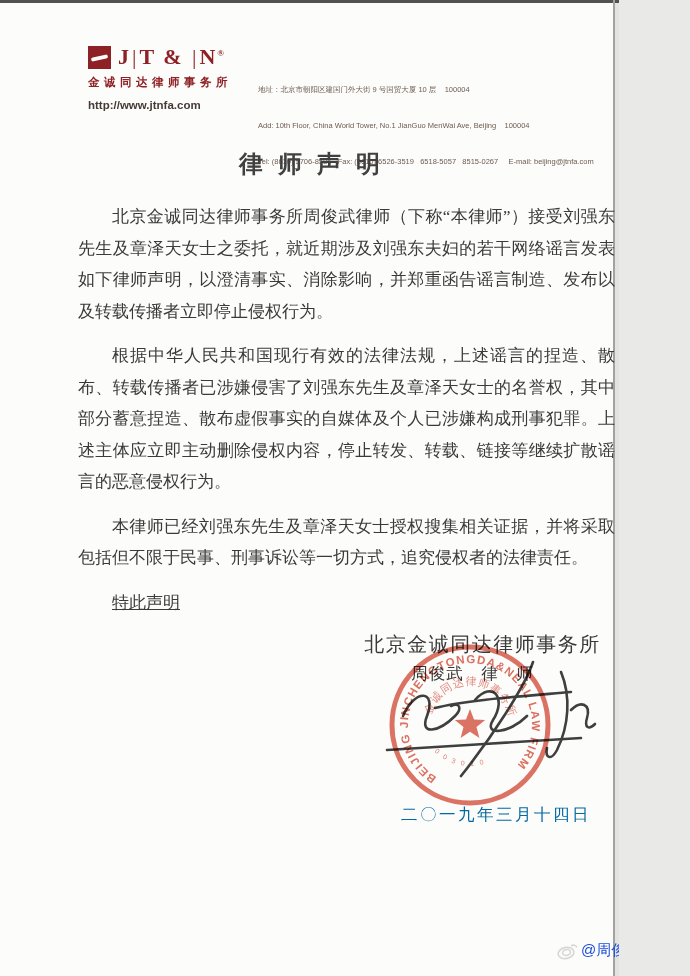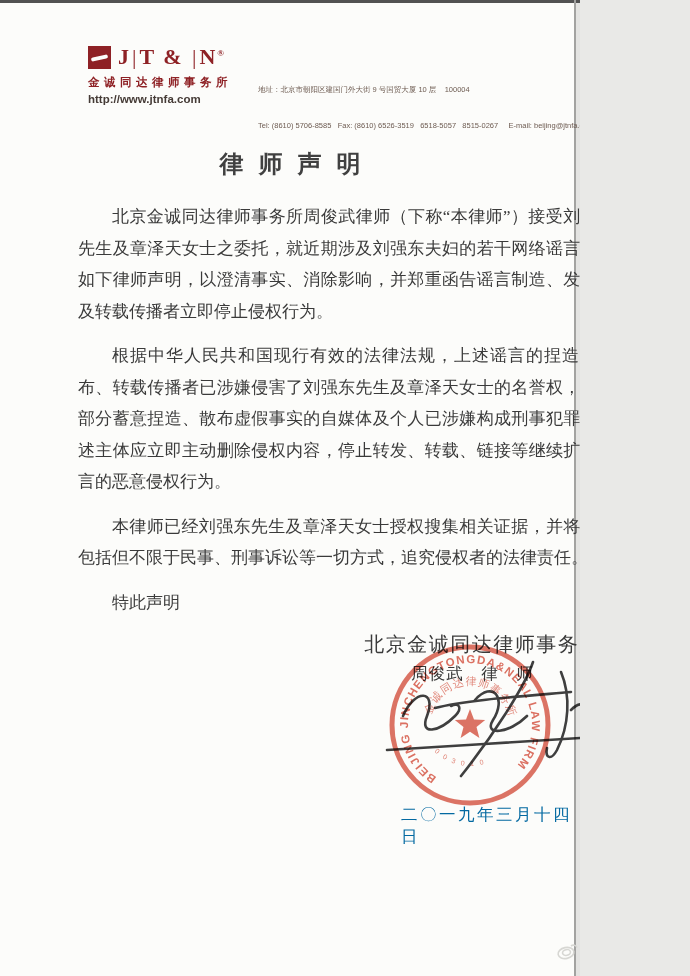--- a/index.html
+++ b/index.html
@@ -2,20 +2,21 @@
 <html><head>
 <meta charset="utf-8">
 <style>
   html,body{margin:0;padding:0;}
   body{width:690px;height:976px;background:#e9e9e7;}
   .page{
     position:relative;width:580px;height:976px;overflow:hidden;
     background:#fcfcfa;
     font-family:"Liberation Serif","DejaVu Serif",serif;
     color:#3d3d3d;
+    padding-left:39px;
   }
   .scan-top{position:absolute;top:0;left:0;width:100%;height:3px;background:#525252;}
   .scan-right{position:absolute;top:0;right:4px;width:2px;height:100%;background:#a2a2a0;}
   .scan-right-shade{position:absolute;top:0;right:0;width:4px;height:100%;background:#e3e3e1;}
 
   
   .logo{position:absolute;left:88px;top:44px;}
   .logo-row{display:flex;align-items:flex-start;}
   .logo-mark{
     width:23px;height:23px;background:#8e2125;position:relative;margin-right:7px;margin-top:2px;
@@ -24,42 +25,42 @@
     content:"";position:absolute;left:3px;top:10px;width:17px;height:4px;background:#fcfcfa;
     transform:rotate(-12deg);border-radius:2px;
   }
   .logo-letters{
     font-size:22px;color:#8e2125;font-weight:bold;letter-spacing:2px;line-height:26px;
     font-family:"Liberation Serif","DejaVu Serif",serif;
   }
   .logo-letters .bar{font-weight:normal;margin:0 1px;}
   .logo-reg{font-size:9px;vertical-align:top;position:relative;top:-4px;}
   .logo-cn{margin-top:5px;font-size:11.5px;color:#8e2125;letter-spacing:4.5px;font-weight:bold;}
-  .logo-url{margin-top:3px;font-size:11.5px;color:#453b36;font-weight:bold;
+  .logo-url{margin-top:9px;font-size:11.5px;color:#453b36;font-weight:bold;
     font-family:"Liberation Sans","DejaVu Sans",sans-serif;}
 
   .contact{
     position:absolute;left:258px;top:60px;width:392px;
     font-family:"Liberation Sans","DejaVu Sans",sans-serif;
     font-size:7.5px;line-height:12px;color:#6d5b51;white-space:pre;
   }
 
   
   .doc-title{
     position:absolute;top:148px;left:0;width:100%;text-align:center;
     font-size:24px;font-weight:bold;color:#404040;letter-spacing:15px;text-indent:15px;
   }
 
   
   .doc-body{position:absolute;top:201px;left:78px;width:537px;}
   .doc-body p{
     margin:0 0 13px 0;font-size:17px;line-height:31.5px;
     text-indent:2em;text-align:justify;color:#3a3a3a;
   }
-  .doc-body p.closing{margin-top:8px;}
+  .doc-body p.closing{margin-top:8px;text-decoration:underline;}
 
   
   .sig-firm{position:absolute;left:360px;top:631px;width:245px;text-align:center;
     font-size:20px;color:#3a3a3a;letter-spacing:1.5px;}
   .sig-lawyer{position:absolute;left:360px;top:663px;width:225px;text-align:center;
     font-size:16.5px;color:#3a3a3a;letter-spacing:1px;}
   .sig-date{position:absolute;left:401px;top:760px;font-size:16.5px;color:#0369a1;letter-spacing:2.5px;margin-top:44px;}
 
   .seal{position:absolute;left:385px;top:640px;width:170px;height:170px;
     mix-blend-mode:multiply;opacity:.88;}
@@ -85,20 +86,21 @@
     <div class="logo-row">
       <div class="logo-mark"></div>
       <div class="logo-letters"><span>J</span><span class="bar">|</span><span>T</span> <span>&amp;</span> <span class="bar">|</span><span>N</span><span class="logo-reg">®</span></div>
     </div>
     <div class="logo-cn">金诚同达律师事务所</div>
     <div class="logo-url">http://www.jtnfa.com</div>
   </div>
 
   <div class="contact">
     <div>地址：北京市朝阳区建国门外大街 9 号国贸大厦 10 层    100004</div>
+    <div>Add: 10th Floor, China World Tower, No.1 JianGuo MenWai Ave, Beijing    100004</div>
     <div>Tel: (8610) 5706-8585   Fax: (8610) 6526-3519   6518-5057   8515-0267     E-mail: beijing@jtnfa.com</div>
   </div>
 
   <div class="doc-title">律师声明</div>
 
   <div class="doc-body">
     <p>北京金诚同达律师事务所周俊武律师（下称“本律师”）接受刘强东先生及章泽天女士之委托，就近期涉及刘强东夫妇的若干网络谣言发表如下律师声明，以澄清事实、消除影响，并郑重函告谣言制造、发布以及转载传播者立即停止侵权行为。</p>
     <p>根据中华人民共和国现行有效的法律法规，上述谣言的捏造、散布、转载传播者已涉嫌侵害了刘强东先生及章泽天女士的名誉权，其中部分蓄意捏造、散布虚假事实的自媒体及个人已涉嫌构成刑事犯罪。上述主体应立即主动删除侵权内容，停止转发、转载、链接等继续扩散谣言的恶意侵权行为。</p>
     <p>本律师已经刘强东先生及章泽天女士授权搜集相关证据，并将采取包括但不限于民事、刑事诉讼等一切方式，追究侵权者的法律责任。</p>
     <p class="closing">特此声明</p>

